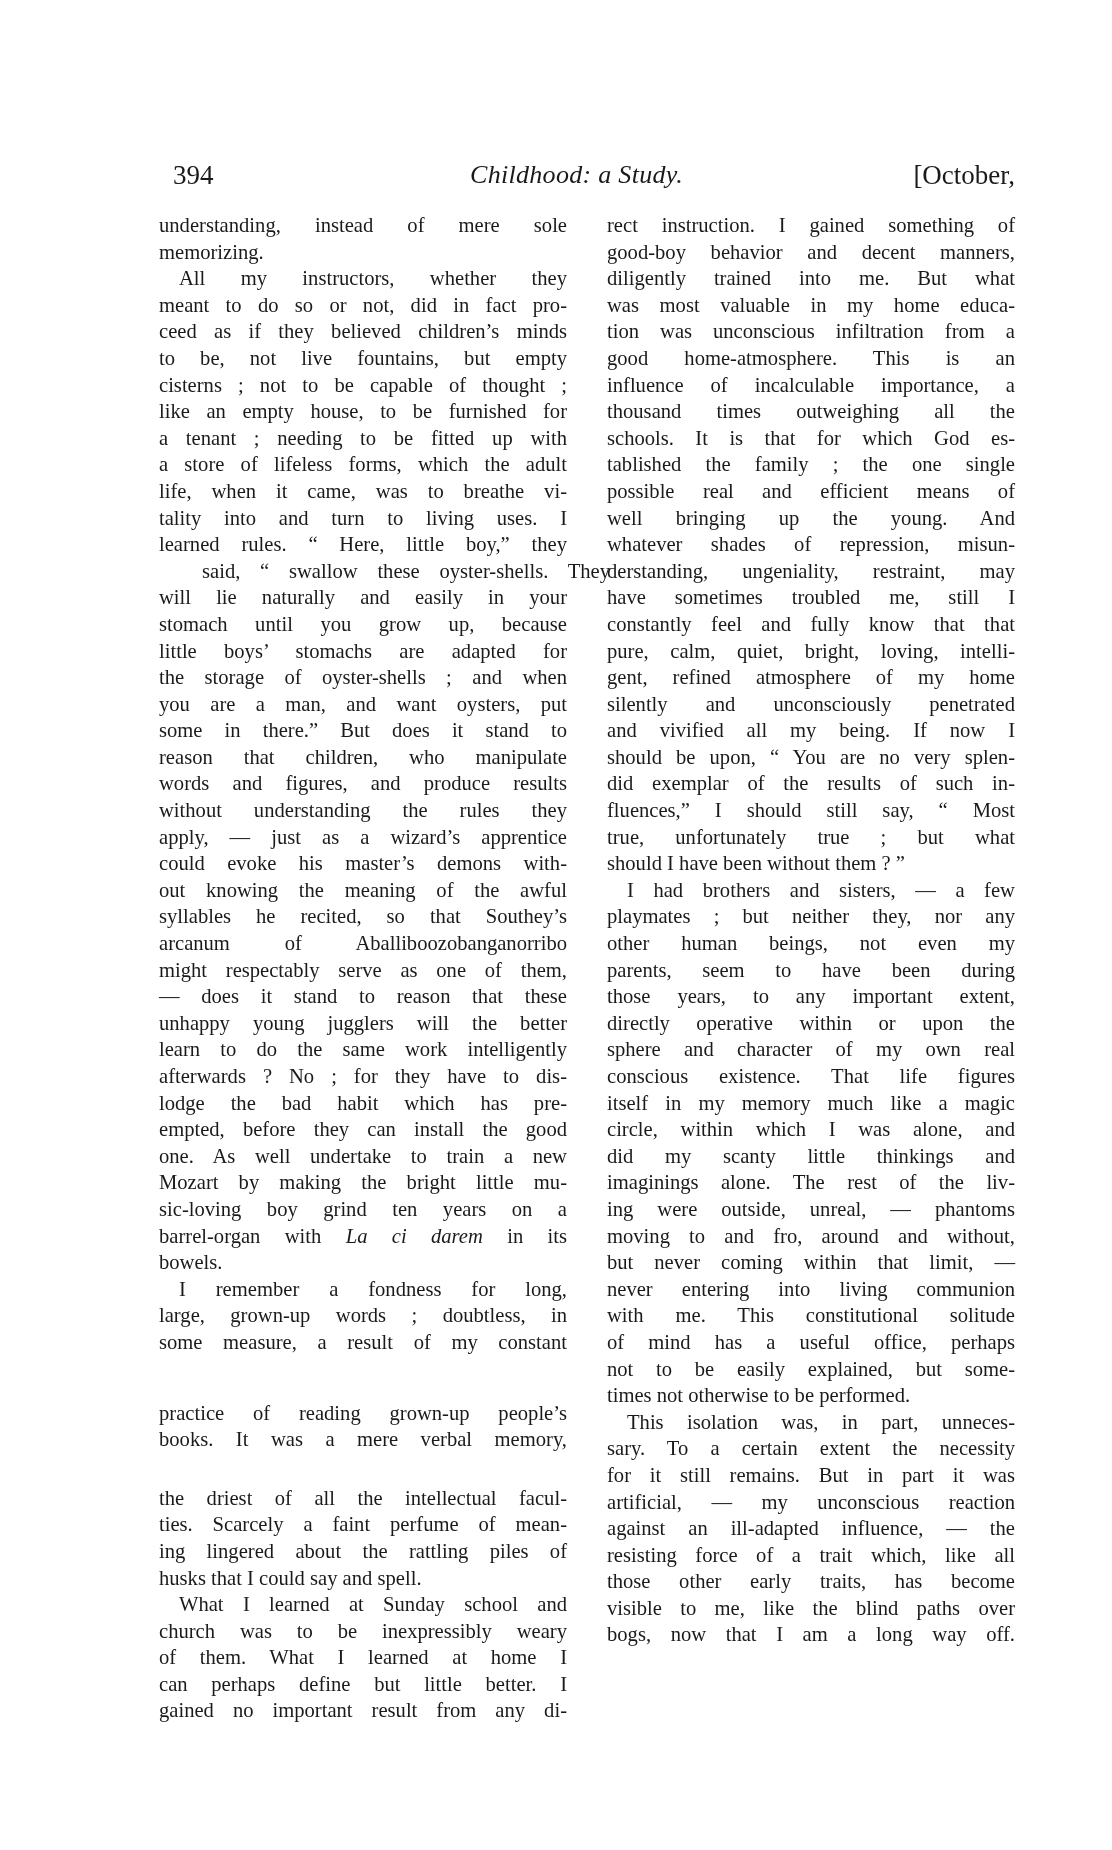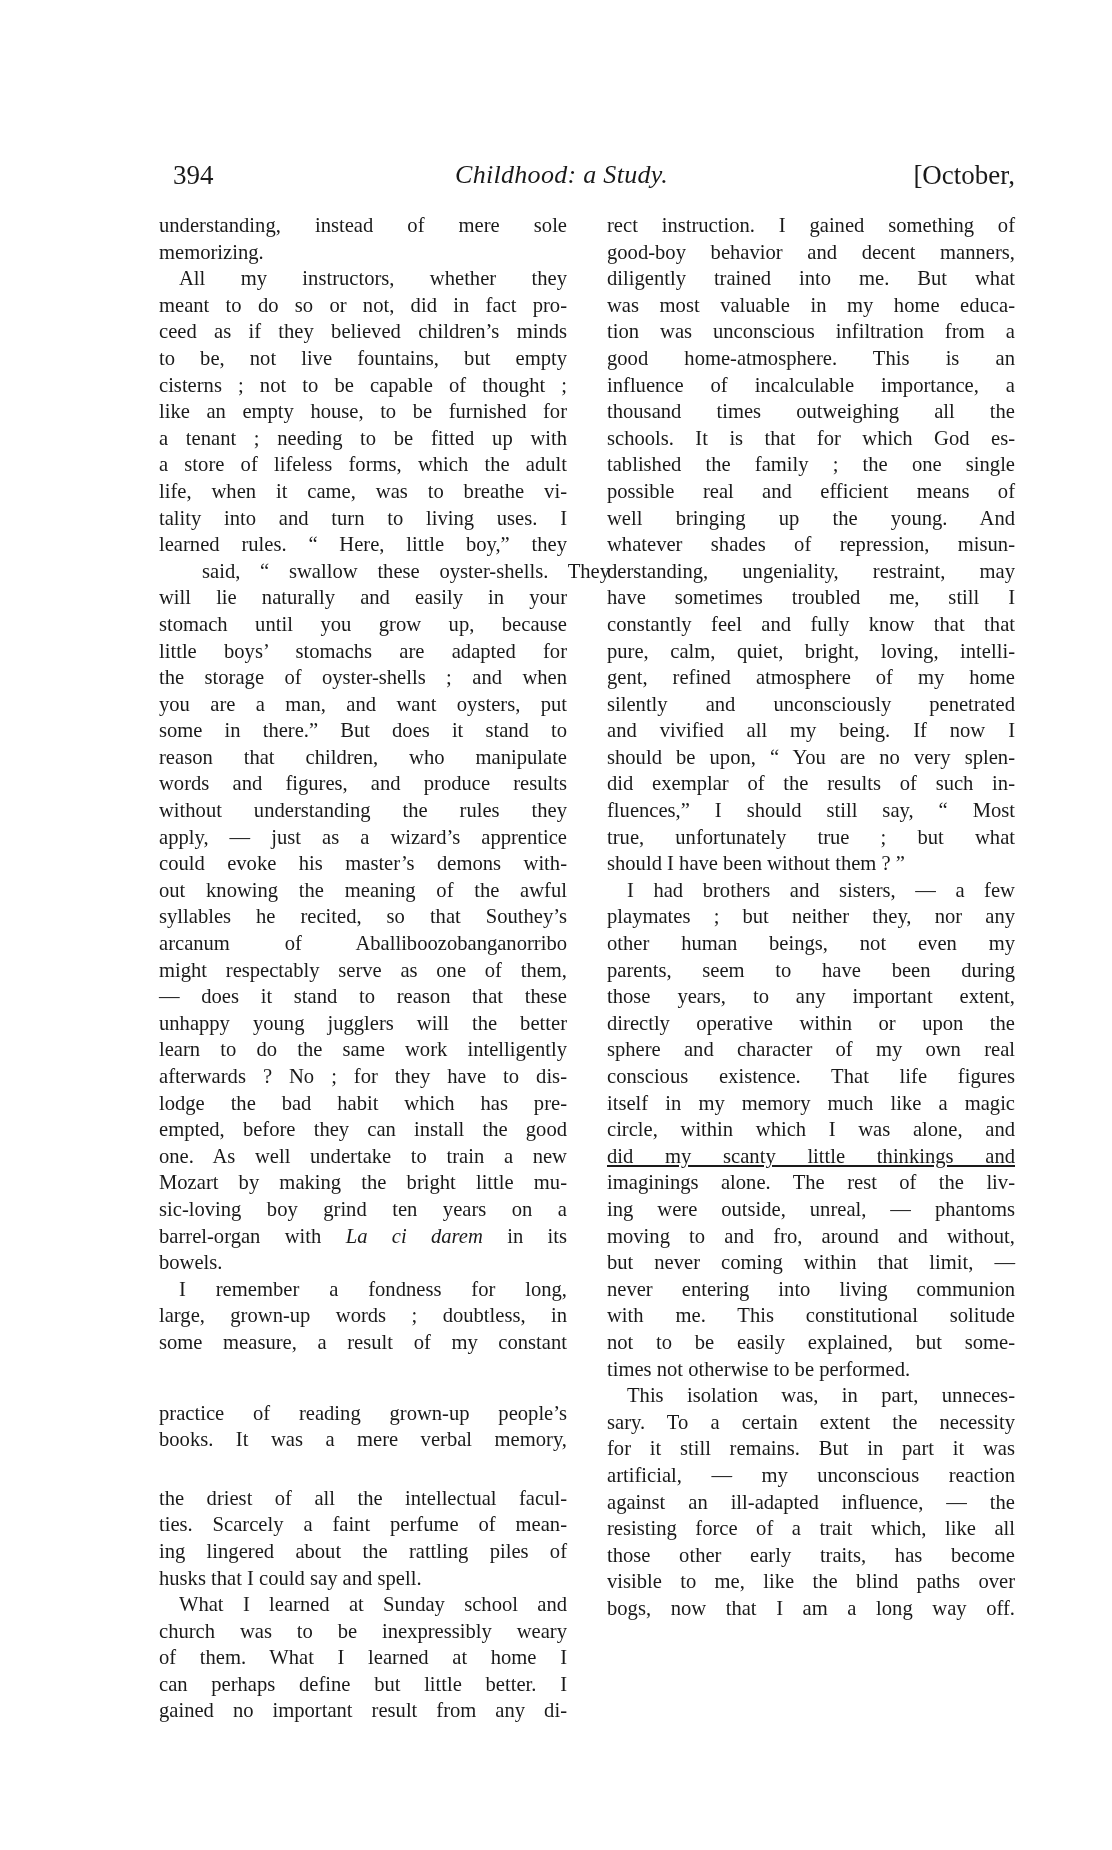--- a/index.html
+++ b/index.html
@@ -1,20 +1,20 @@
 <!DOCTYPE html>
 <html><head>
 <meta charset="utf-8">
 <style>
   html, body { margin: 0; padding: 0; background: #ffffff; }
   body { width: 1112px; height: 1850px; position: relative; overflow: hidden;
          font-family: "Liberation Serif", "DejaVu Serif", serif; color: #1a1a1a; }
   .running-head { position: absolute; top: 158px; left: 173px; width: 842px; height: 34px; }
   .page-number { position: absolute; left: 0; top: 0; font-size: 27px; line-height: 34px; }
-  .running-title { position: absolute; left: 282px; top: 0; font-size: 26px; line-height: 34px; font-style: italic; letter-spacing: 0.3px; }
+  .running-title { position: absolute; left: 297px; top: 0; font-size: 26px; line-height: 34px; font-style: italic; letter-spacing: 0.3px; }
   .running-date { position: absolute; right: 0; top: 0; font-size: 27px; line-height: 34px; }
   .column { position: absolute; top: 212px; width: 408px; font-size: 20.6px; line-height: 26.6px; }
   .col-left { left: 159px; }
   .col-right { left: 607px; }
   .line { display: block; white-space: nowrap; text-align: justify; text-align-last: justify; height: 26.6px; overflow: visible; }
   .line.last { text-align-last: left; }
   .line.indent { padding-left: 20px; }
   .line .it { font-style: italic; }
 </style>
 </head>
@@ -111,27 +111,28 @@
     <span class="line indent" style="white-space: normal; width: 388px;">I had brothers and sisters, — a few</span>
     <span class="line" style="white-space: normal; width: 408px; font-family: Liberation Serif, serif;">playmates ; but neither they, nor any</span>
     <span class="line" style="white-space: normal; width: 408px;">other human beings, not even my</span>
     <span class="line" style="white-space: normal; width: 408px;">parents, seem to have been during</span>
     <span class="line" style="white-space: normal; width: 408px;">those years, to any important extent,</span>
     <span class="line" style="white-space: normal; width: 408px;">directly operative within or upon the</span>
     <span class="line" style="white-space: normal; width: 408px;">sphere and character of my own real</span>
     <span class="line" style="white-space: normal; width: 408px;">conscious existence. That life figures</span>
     <span class="line" style="white-space: normal; width: 408px;">itself in my memory much like a magic</span>
     <span class="line" style="white-space: normal; width: 408px;">circle, within which I was alone, and</span>
-    <span class="line" style="white-space: normal; width: 408px; text-decoration: underline;">did my scanty little thinkings and</span>
+    <span class="line" style="white-space: normal; width: 408px;">did my scanty little thinkings and</span>
     <span class="line" style="white-space: normal; width: 408px;">imaginings alone. The rest of the liv-</span>
     <span class="line" style="white-space: normal; width: 408px;">ing were outside, unreal, — phantoms</span>
     <span class="line" style="white-space: normal; width: 408px;">moving to and fro, around and without,</span>
     <span class="line" style="white-space: normal; width: 408px;">but never coming within that limit, —</span>
     <span class="line" style="white-space: normal; width: 408px;">never entering into living communion</span>
     <span class="line" style="white-space: normal; width: 408px;">with me. This constitutional solitude</span>
+    <span class="line" style="white-space: normal; width: 408px;">of mind has a useful office, perhaps</span>
     <span class="line" style="white-space: normal; width: 408px;">not to be easily explained, but some-</span>
     <span class="line last">times not otherwise to be performed.</span>
     <span class="line indent" style="white-space: normal; width: 388px;">This isolation was, in part, unneces-</span>
     <span class="line" style="white-space: normal; width: 408px;">sary. To a certain extent the necessity</span>
     <span class="line" style="white-space: normal; width: 408px;">for it still remains. But in part it was</span>
     <span class="line" style="white-space: normal; width: 408px;">artificial, — my unconscious reaction</span>
     <span class="line" style="white-space: normal; width: 408px;">against an ill-adapted influence, — the</span>
     <span class="line" style="white-space: normal; width: 408px;">resisting force of a trait which, like all</span>
     <span class="line" style="white-space: normal; width: 408px;">those other early traits, has become</span>
     <span class="line" style="white-space: normal; width: 408px;">visible to me, like the blind paths over</span>

